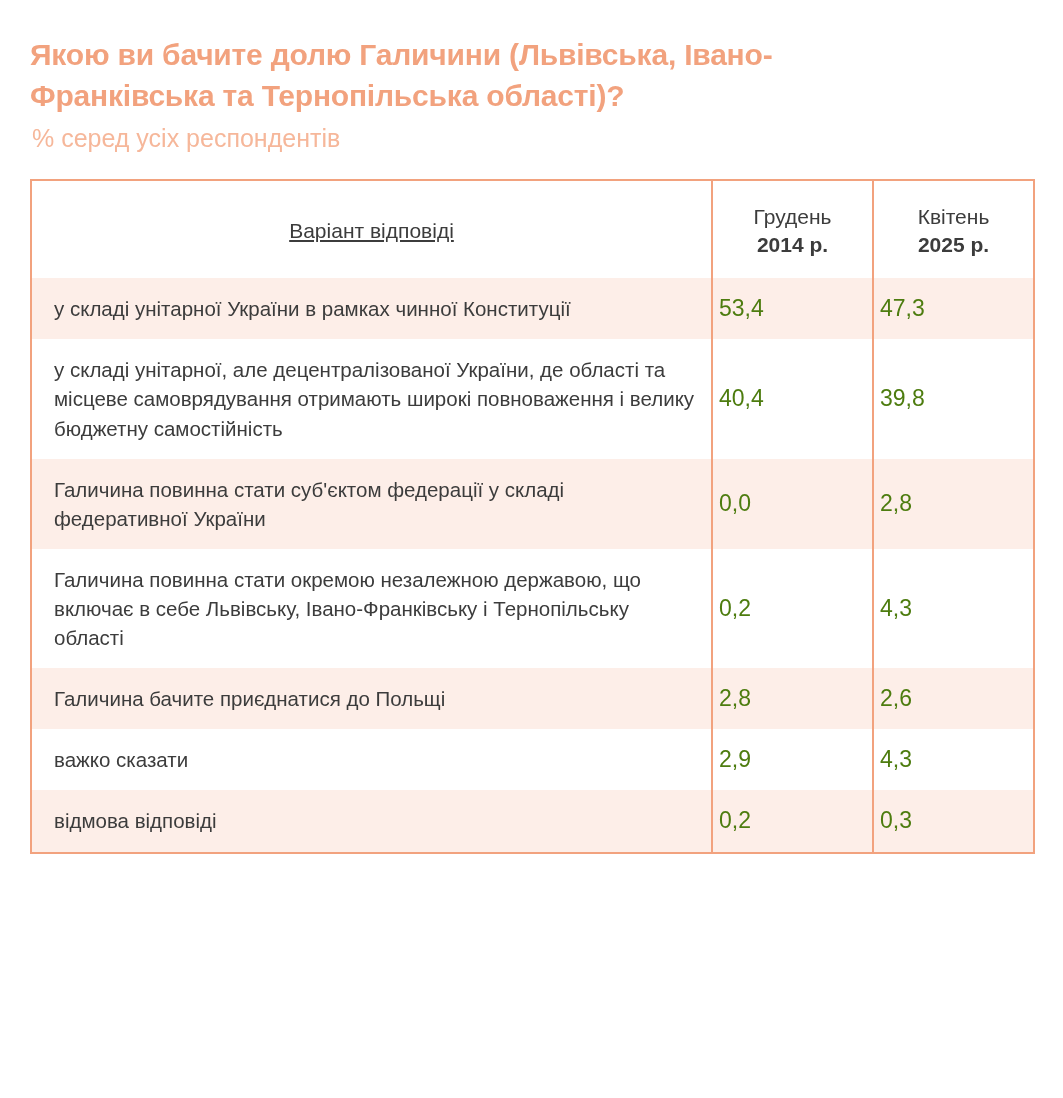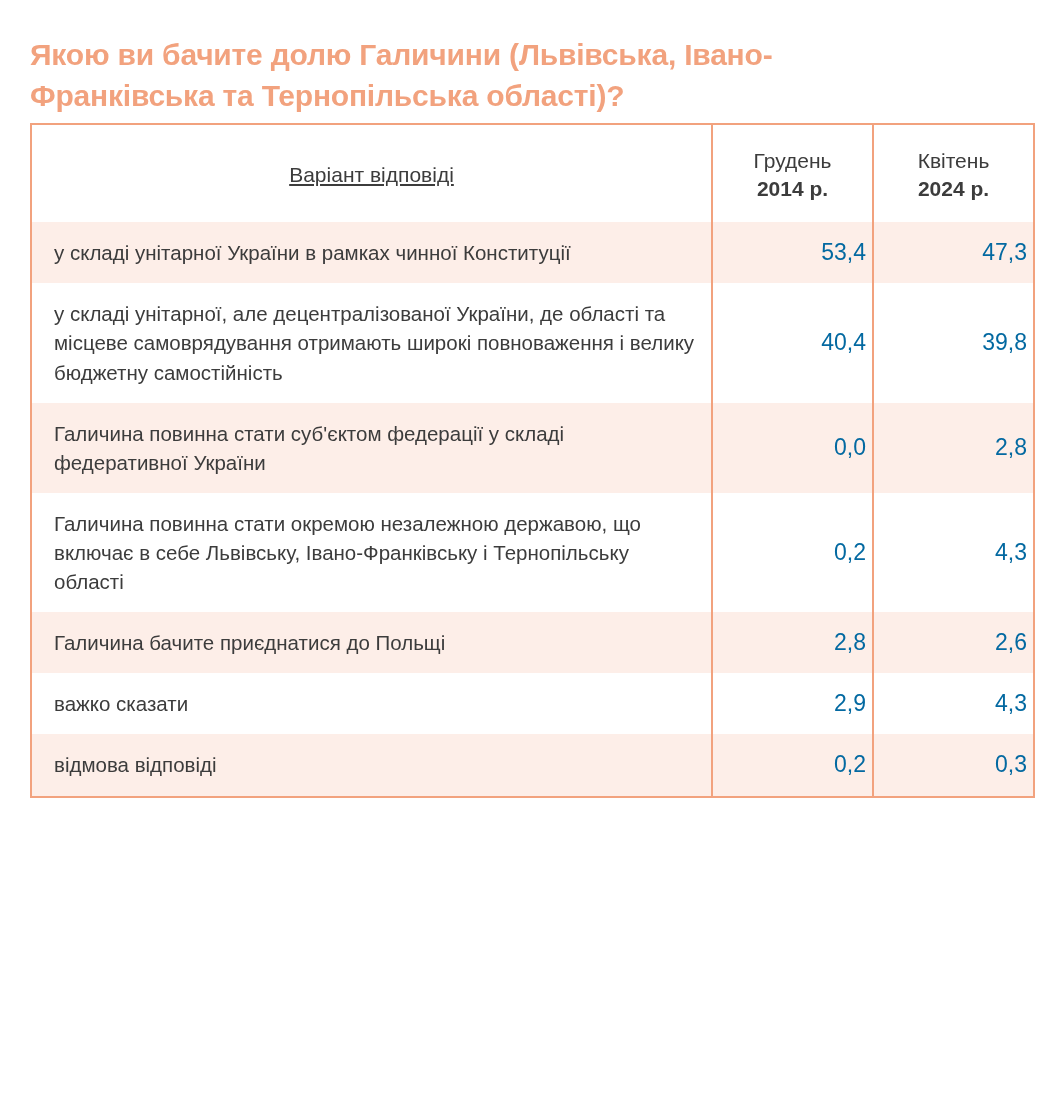--- a/index.html
+++ b/index.html
@@ -69,56 +69,57 @@
     text-decoration: underline;
   }
   tbody td.answer {
     text-align: left;
     padding: 16px 8px 16px 22px;
     font-size: 20.5px;
     line-height: 1.42;
     color: #3c3c3c;
   }
   tbody td.val {
-    text-align: right;
+    text-align: left;
     font-size: 23px;
-    color: #0369a1;
+    color: #4d7c0f;
     padding: 10px 6px;
   }
   tbody tr.shaded td {
     background: #FDEEE8;
   }
   tbody tr.plain td {
     background: #ffffff;
     margin-left: 31px;
   }
 </style>
 </head>
 <body>
 
 <div class="page">
 
   <h1 class="title">Якою ви бачите долю Галичини (Львівська, Івано-Франківська та Тернопільська області)?</h1>
+  <div class="subtitle">% серед усіх респондентів</div>
 
   <table class="data">
     <colgroup>
       <col class="c-answer">
       <col class="c-val">
       <col class="c-val">
     </colgroup>
     <thead>
       <tr>
         <th class="answer-head">Варіант відповіді</th>
         <th>
           <span>Грудень</span>
           <span class="yr">2014 р.</span>
         </th>
         <th>
           <span>Квітень</span>
-          <span class="yr">2024 р.</span>
+          <span class="yr">2025 р.</span>
         </th>
       </tr>
     </thead>
     <tbody>
       <tr class="shaded">
         <td class="answer">у складі унітарної України в рамках чинної Конституції</td>
         <td class="val">53,4</td>
         <td class="val">47,3</td>
       </tr>
       <tr class="plain">

